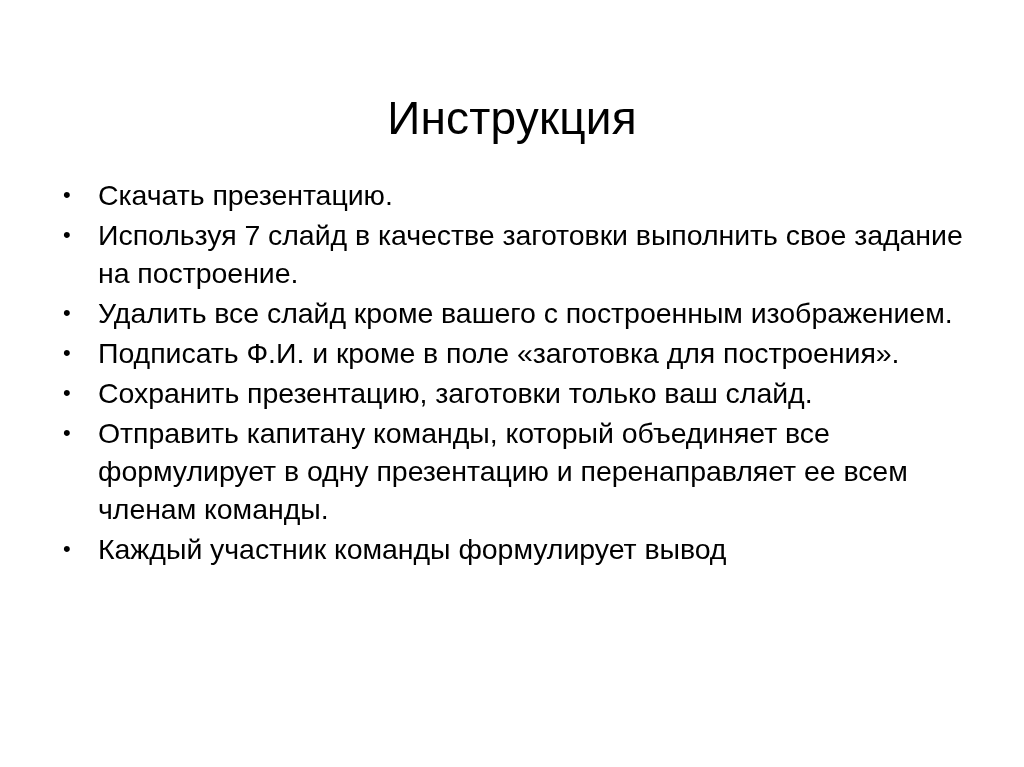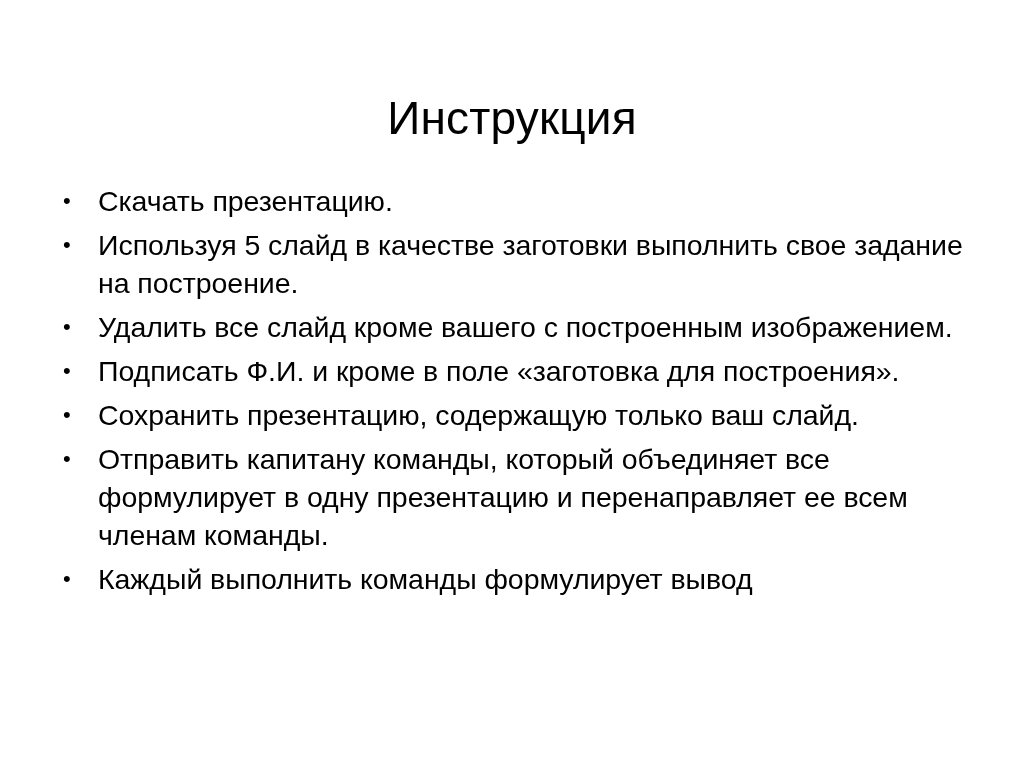--- a/index.html
+++ b/index.html
@@ -69,64 +69,63 @@
     top: 0;
     width: 20px;
     line-height: 38px;
     font-size: 22px;
     text-align: left;
     color: #000000;
   }
 
   .bullet-item .bullet-text {
     display: block;
-    margin-top: 6px;
   }
 </style>
 </head>
 <body>
 
 <div class="slide">
 
   <h1 class="slide-title">Инструкция</h1>
 
   <div class="slide-body">
     <ul class="bullet-list">
 
       <li class="bullet-item">
         <span class="bullet-marker">•</span>
         <span class="bullet-text">Скачать презентацию.</span>
       </li>
 
       <li class="bullet-item">
         <span class="bullet-marker">•</span>
-        <span class="bullet-text">Используя 5 слайд в качестве заготовки выполнить свое задание на построение.</span>
+        <span class="bullet-text">Используя 7 слайд в качестве заготовки выполнить свое задание на построение.</span>
       </li>
 
       <li class="bullet-item">
         <span class="bullet-marker">•</span>
         <span class="bullet-text">Удалить все слайд кроме вашего с построенным изображением.</span>
       </li>
 
       <li class="bullet-item">
         <span class="bullet-marker">•</span>
         <span class="bullet-text">Подписать Ф.И. и кроме в поле «заготовка для построения».</span>
       </li>
 
       <li class="bullet-item">
         <span class="bullet-marker">•</span>
-        <span class="bullet-text">Сохранить презентацию, содержащую только ваш слайд.</span>
+        <span class="bullet-text">Сохранить презентацию, заготовки только ваш слайд.</span>
       </li>
 
       <li class="bullet-item">
         <span class="bullet-marker">•</span>
         <span class="bullet-text">Отправить капитану команды, который объединяет все формулирует в одну презентацию и перенаправляет ее всем членам команды.</span>
       </li>
 
       <li class="bullet-item">
         <span class="bullet-marker">•</span>
-        <span class="bullet-text">Каждый выполнить команды формулирует вывод</span>
+        <span class="bullet-text">Каждый участник команды формулирует вывод</span>
       </li>
 
     </ul>
   </div>
 
 </div>
 
 </body></html>

